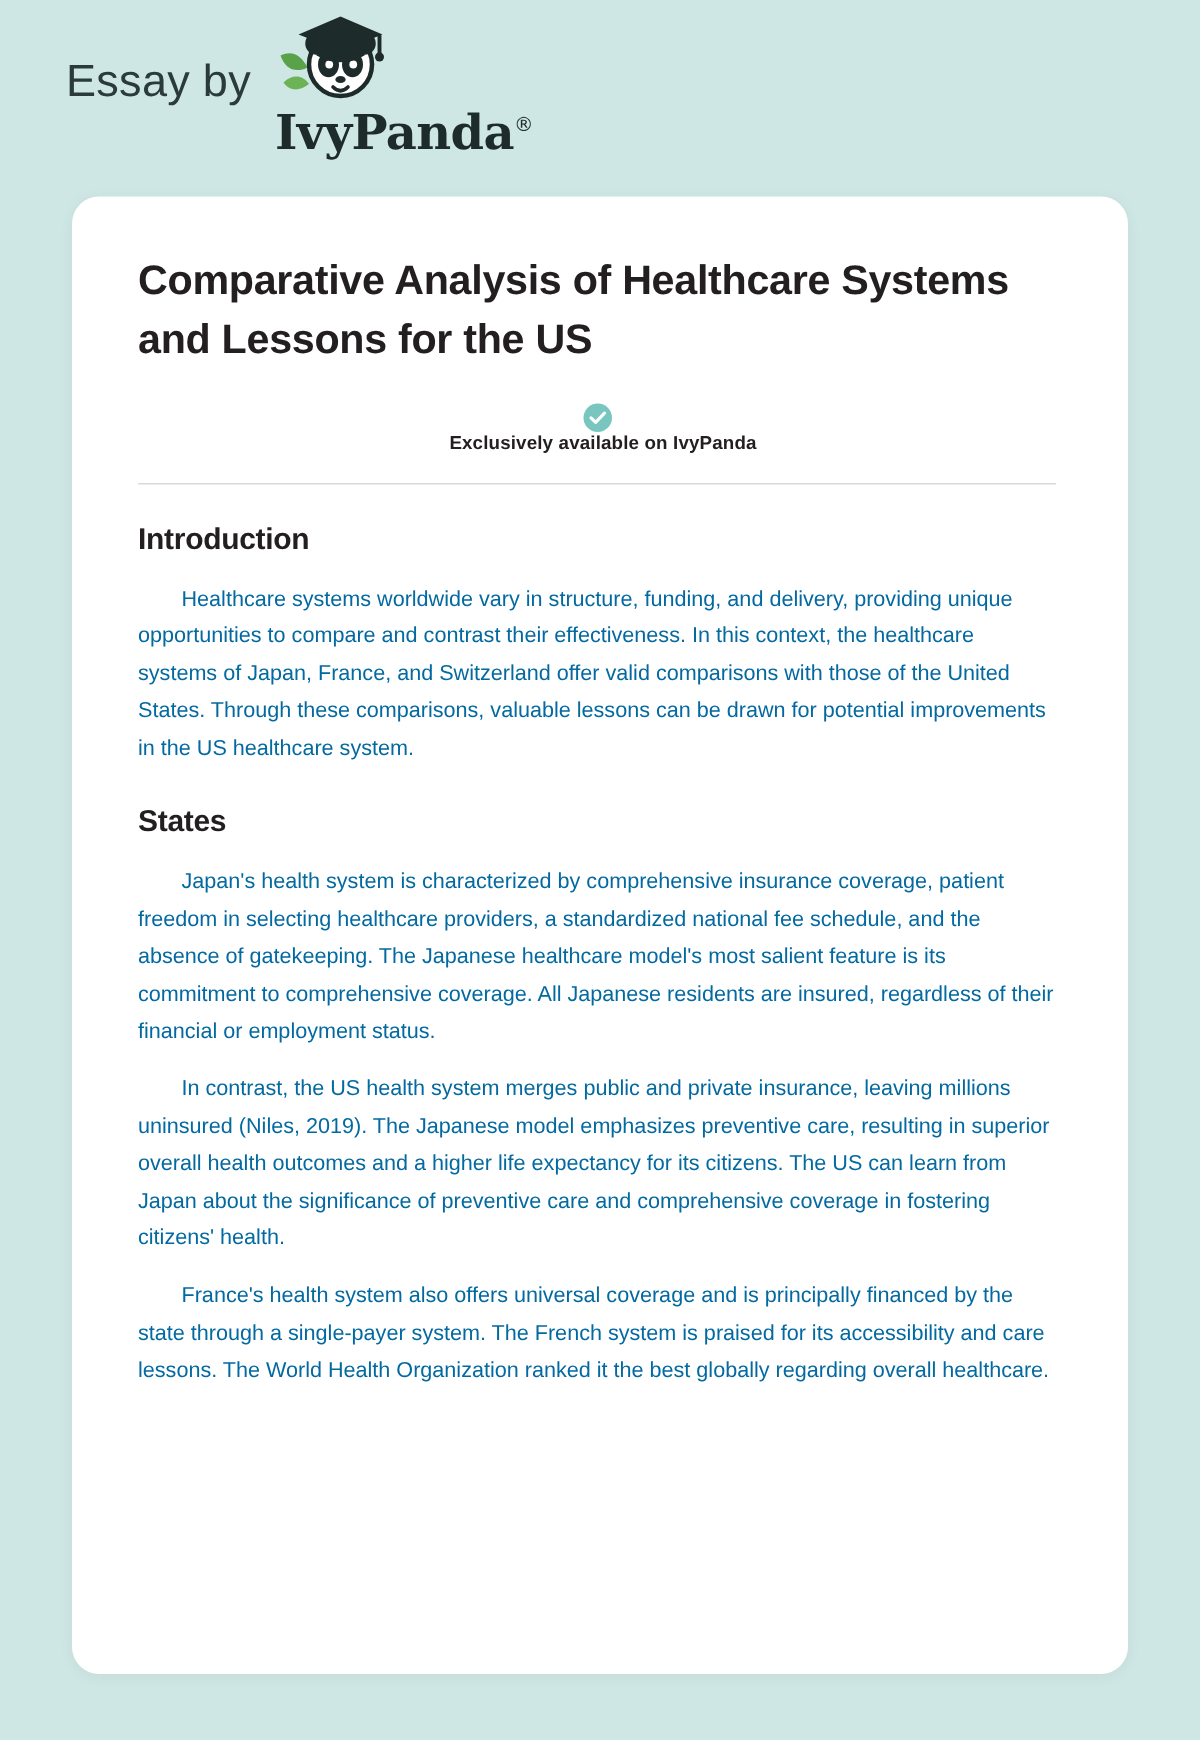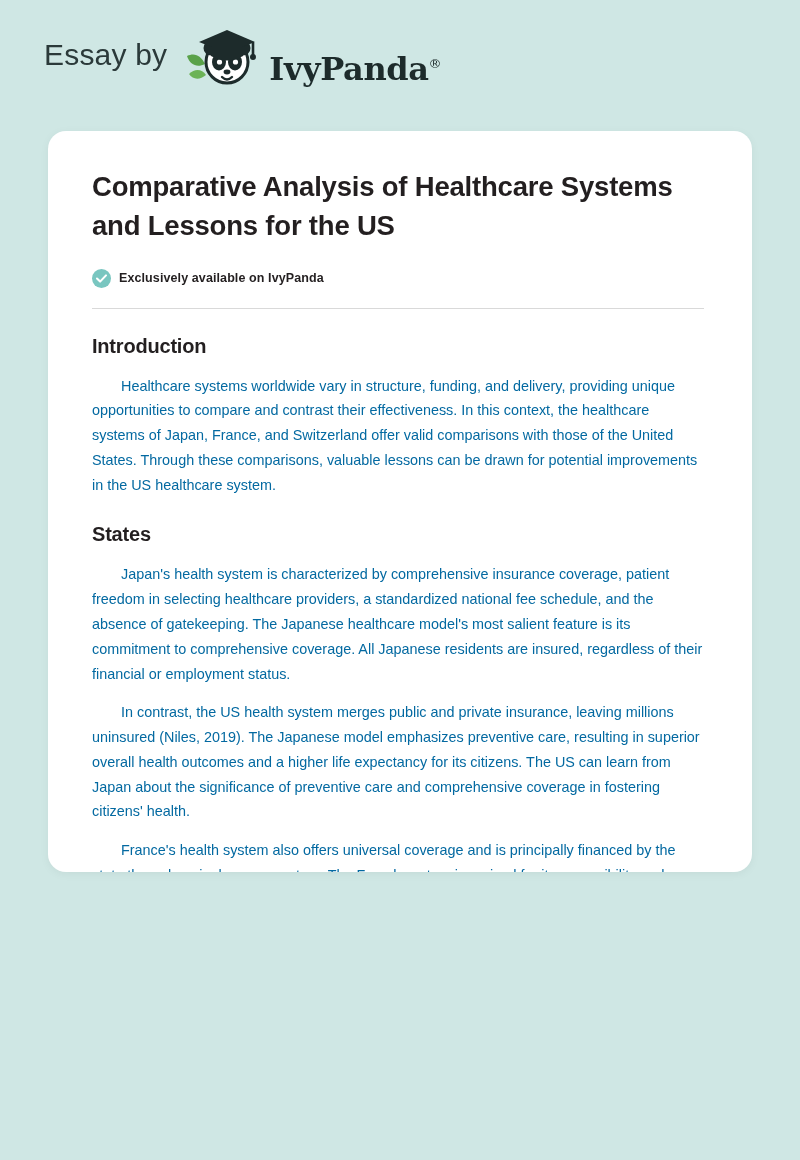--- a/index.html
+++ b/index.html
@@ -30,22 +30,23 @@
   }
   .brand-essay {
     font-family: Liberation Sans, sans-serif;
     font-size: 30px;
     color: #2b3a3a;
     letter-spacing: .2px;
     font-weight: 400;
   }
   .brand-logo {
     display: flex;
-    align-items: flex-end;
+    align-items: flex-start;
     margin-left: 14px;
+    flex-direction: column;
   }
   .panda-mark {
     width: 86px;
     height: 66px;
     position: relative;
     display: block;
   }
   .brand-name {
     font-family: "DejaVu Serif", serif;
     font-size: 32px;
@@ -61,21 +62,21 @@
     vertical-align: super;
     font-weight: 400;
   }
 
   
   .sheet {
     position: absolute;
     left: 48px;
     top: 131px;
     width: 704px;
-    height: 741px;
+    height: 985px;
     background: #ffffff;
     border-radius: 18px;
     box-shadow: 0 2px 10px rgba(0,0,0,0.05);
     box-sizing: border-box;
     padding: 36px 30px 0 26px;
     overflow: hidden;
   }
   .doc {
     padding: 0 18px;
   }
@@ -85,20 +86,21 @@
     line-height: 1.43;
     font-weight: bold;
     color: #231f20;
     margin: 0 0 0 0;
     letter-spacing: -0.2px;
   }
   .exclusive {
     display: flex;
     align-items: center;
     margin-top: 23px;
+    flex-direction: column;
   }
   .check-badge {
     width: 19px;
     height: 19px;
     border-radius: 50%;
     background: #79c6c0;
     display: inline-flex;
     align-items: center;
     justify-content: center;
     flex: 0 0 auto;

